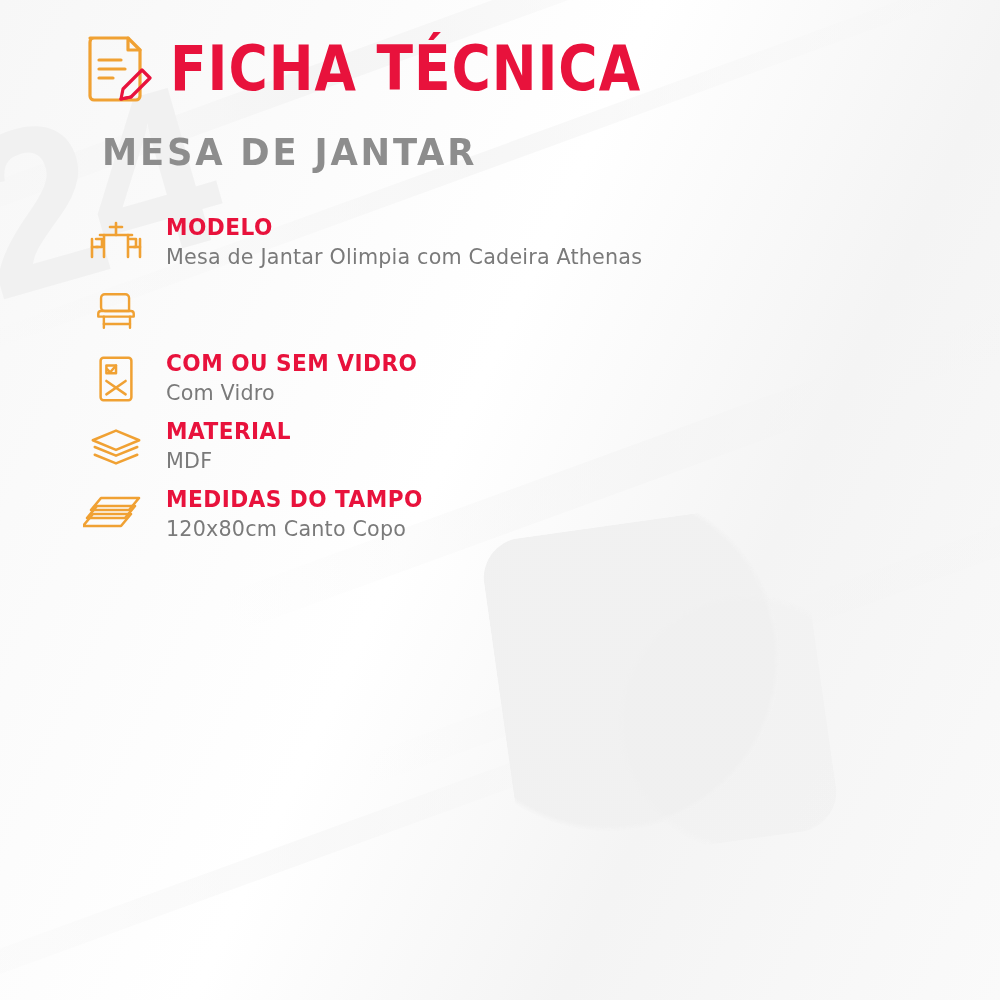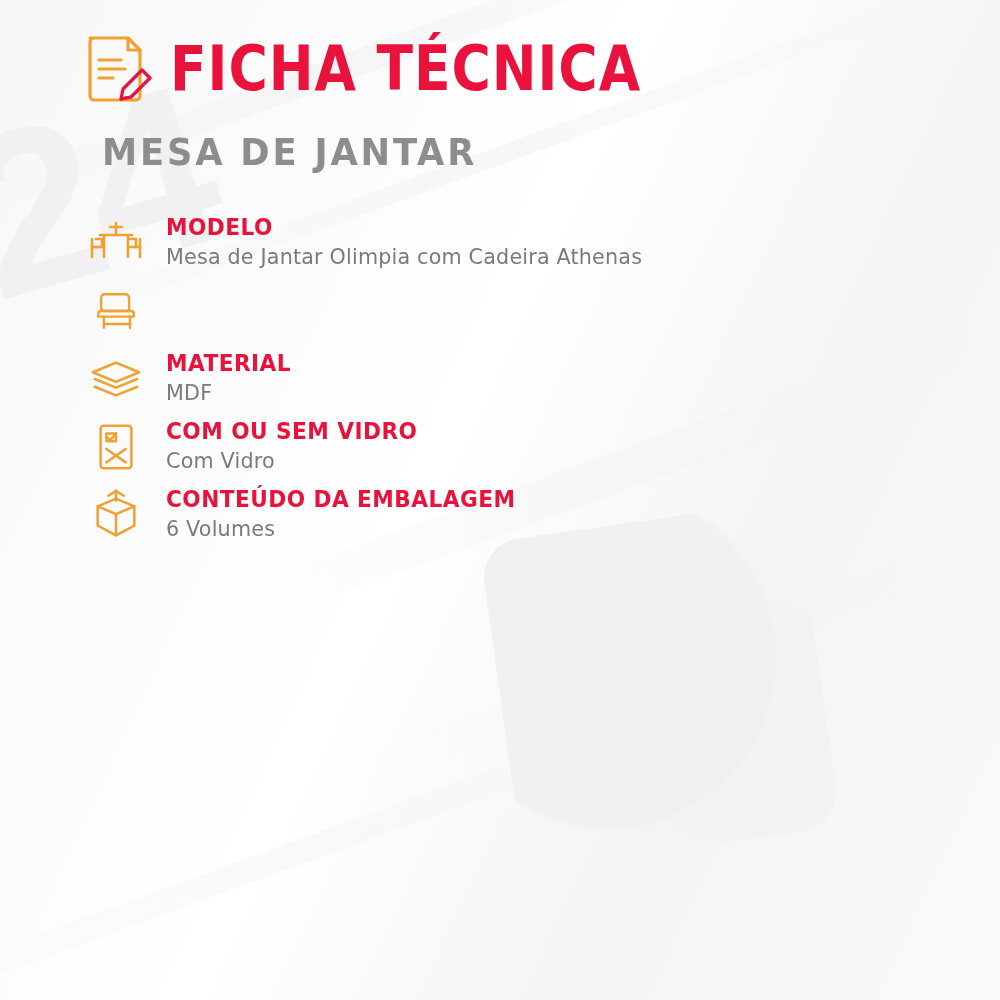--- a/index.html
+++ b/index.html
@@ -209,60 +209,58 @@
           <path d="M18 8 h22 a4 4 0 0 1 4 4 v14 h-26 a4 4 0 0 1 -4 -4 V12 a4 4 0 0 1 4 -4 z"></path>
           <path d="M14 26 h32 a3 3 0 0 1 3 3 v3 h-38 v-3 a3 3 0 0 1 3 -3 z"></path>
           <path d="M17 32 v12 M45 32 v12"></path>
           <path d="M17 40 h28"></path>
         </svg>
       </span>
     </div>
 
     <div class="spec-row">
       <span class="spec-icon">
-        <svg viewBox="0 0 60 46" width="58" height="46" fill="none" stroke="#f0a133" stroke-width="2.6" stroke-linecap="round" stroke-linejoin="round">
-          <path d="M30 6 L54 16 L30 26 L6 16 z"></path>
-          <path d="M8 23 L30 32 L52 23"></path>
-          <path d="M8 31 L30 40 L52 31"></path>
-        </svg>
-      </span>
-      <div class="spec-text">
-        <div class="spec-label">MATERIAL</div>
-        <div class="spec-value">MDF</div>
-      </div>
-    </div>
-
-    <div class="spec-row">
-      <span class="spec-icon">
         <svg viewBox="0 0 52 56" width="50" height="56" fill="none" stroke="#f0a133" stroke-width="2.6" stroke-linecap="round" stroke-linejoin="round">
           <rect x="10" y="6" width="32" height="44" rx="3"></rect>
           <path d="M16 14 h10 v8 h-10 z"></path>
           <path d="M17 18 l3 3 l6 -7"></path>
           <path d="M16 30 l20 14 M36 30 l-20 14"></path>
         </svg>
       </span>
       <div class="spec-text">
         <div class="spec-label">COM OU SEM VIDRO</div>
         <div class="spec-value">Com Vidro</div>
       </div>
     </div>
 
-
-
-    <div class="spec-row">
-      <span class="spec-icon">
-        <svg viewBox="0 0 58 58" width="56" height="56" fill="none" stroke="#f0a133" stroke-width="2.6" stroke-linecap="round" stroke-linejoin="round">
-          <path d="M29 4 v10"></path>
-          <path d="M21 9 l8 -5 8 5"></path>
-          <path d="M10 20 l19 -8 19 8 -19 8 z"></path>
-          <path d="M10 20 v20 l19 10 19 -10 V20"></path>
-          <path d="M29 28 v22"></path>
-        </svg>
-      </span>
-      <div class="spec-text">
-        <div class="spec-label">CONTEÚDO DA EMBALAGEM</div>
-        <div class="spec-value">6 Volumes</div>
-      </div>
-    </div>
+    <div class="spec-row">
+      <span class="spec-icon">
+        <svg viewBox="0 0 60 46" width="58" height="46" fill="none" stroke="#f0a133" stroke-width="2.6" stroke-linecap="round" stroke-linejoin="round">
+          <path d="M30 6 L54 16 L30 26 L6 16 z"></path>
+          <path d="M8 23 L30 32 L52 23"></path>
+          <path d="M8 31 L30 40 L52 31"></path>
+        </svg>
+      </span>
+      <div class="spec-text">
+        <div class="spec-label">MATERIAL</div>
+        <div class="spec-value">MDF</div>
+      </div>
+    </div>
+
+    <div class="spec-row">
+      <span class="spec-icon">
+        <svg viewBox="0 0 66 46" width="66" height="46" fill="none" stroke="#f0a133" stroke-width="2.6" stroke-linecap="round" stroke-linejoin="round">
+          <path d="M18 6 h38 l-10 12 h-38 z"></path>
+          <path d="M14 14 h38 l-10 12 h-38 z"></path>
+          <path d="M10 22 h38 l-10 12 h-38 z"></path>
+        </svg>
+      </span>
+      <div class="spec-text">
+        <div class="spec-label">MEDIDAS DO TAMPO</div>
+        <div class="spec-value">120x80cm Canto Copo</div>
+      </div>
+    </div>
+
+
 
 
   </div>
 </div>
 
 </body></html>

